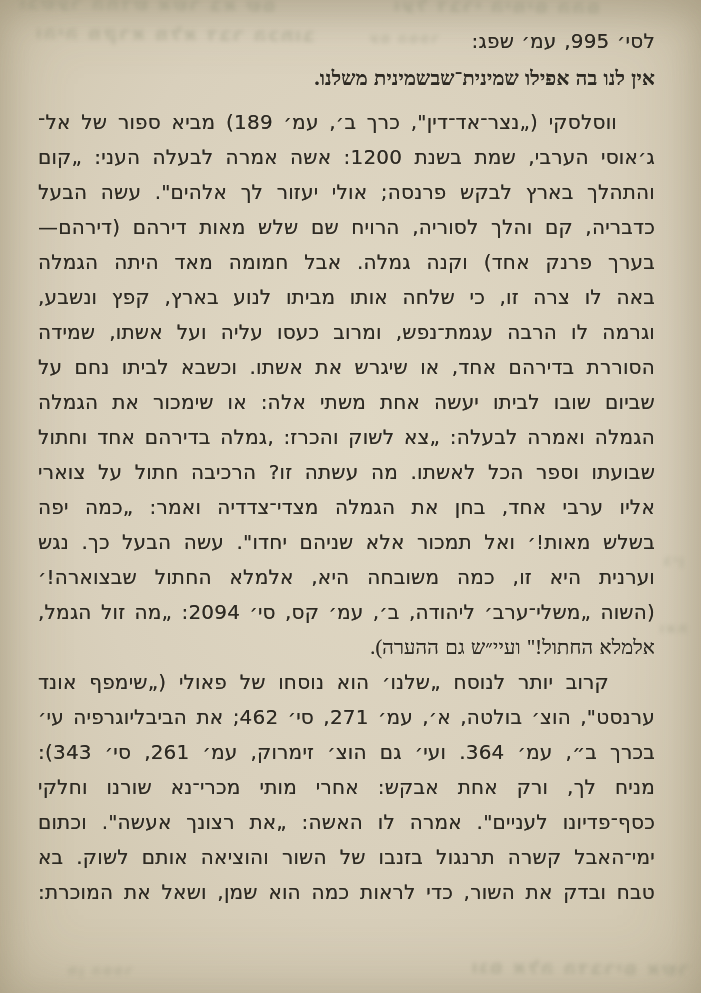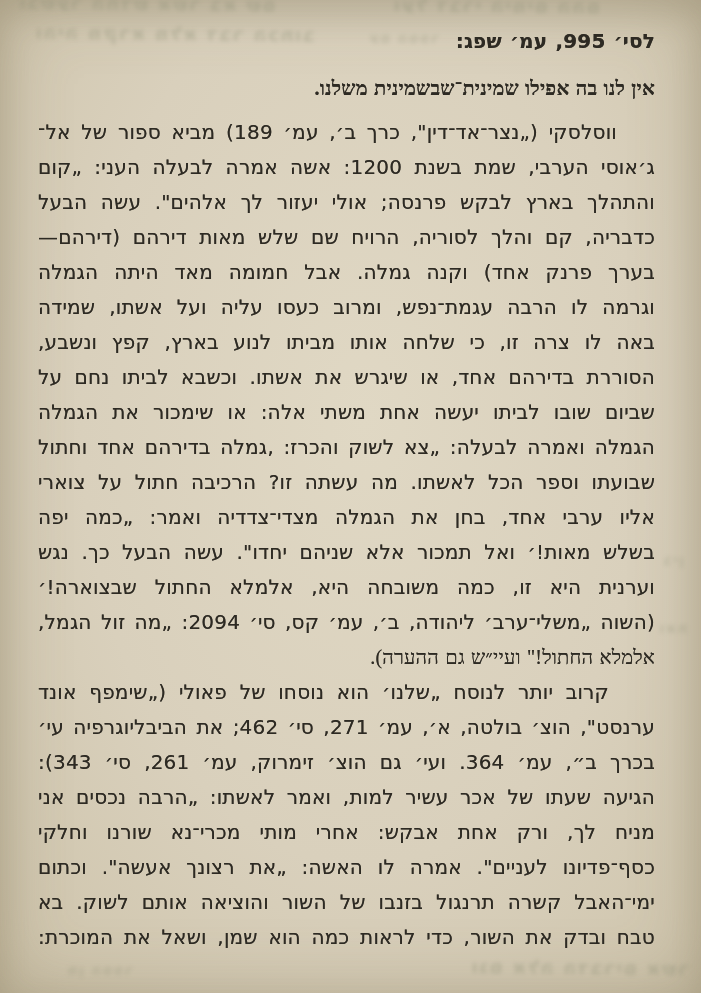--- a/index.html
+++ b/index.html
@@ -19,21 +19,21 @@
     direction:rtl;unicode-bidi:embed;
   }
   .line{
     height:35px;line-height:35px;font-size:20px;
     letter-spacing:0.2px;word-spacing:1px;
     text-align:justify;text-align-last:justify;
     overflow:hidden;white-space:normal;
     text-shadow:0 0 0.5px rgba(45,42,35,0.7);
   }
   .line.end{text-align-last:start;font-family:Liberation Serif, serif;}
-  .header-line{font-weight:700;text-align-last:start;margin-bottom:12px;}
+  .header-line{font-weight:400;text-align-last:start;margin-bottom:2px;}
   .para{margin:0;}
   .para-bold .line{font-weight:700;}
   .p2{margin-top:9px;}
   .p3{}
   .indent-a{text-indent:26px;}
   .indent-b{text-indent:38px;}
   .indent-c{text-indent:46px;}
   .bleed{
     position:absolute;direction:rtl;white-space:nowrap;
     transform:scaleX(-1) rotate(-0.6deg);
@@ -64,38 +64,37 @@
     <div class="para para-bold">
       <div class="line end">אין לנו בה אפילו שמינית־שבשמינית משלנו.</div>
     </div>
 
     <div class="para p2">
       <div class="line indent-b">ווסלסקי („נצר־אד־דין", כרך ב׳, עמ׳ 189) מביא ספור של אל־</div>
       <div class="line">ג׳אוסי הערבי, שמת בשנת 1200: אשה אמרה לבעלה העני: „קום</div>
       <div class="line">והתהלך בארץ לבקש פרנסה; אולי יעזור לך אלהים". עשה הבעל</div>
       <div class="line">כדבריה, קם והלך לסוריה, הרויח שם שלש מאות דירהם (דירהם—</div>
       <div class="line">בערך פרנק אחד) וקנה גמלה. אבל חמומה מאד היתה הגמלה</div>
+      <div class="line">באה לו צרה זו, כי שלחה אותו מביתו לנוע בארץ, קפץ ונשבע,</div>
       <div class="line">וגרמה לו הרבה עגמת־נפש, ומרוב כעסו עליה ועל אשתו, שמידה</div>
-      <div class="line">באה לו צרה זו, כי שלחה אותו מביתו לנוע בארץ, קפץ ונשבע,</div>
       <div class="line">הסוררת בדירהם אחד, או שיגרש את אשתו. וכשבא לביתו נחם על</div>
       <div class="line">שביום שובו לביתו יעשה אחת משתי אלה: או שימכור את הגמלה</div>
       <div class="line">הגמלה ואמרה לבעלה: „צא לשוק והכרז: ‚גמלה בדירהם אחד וחתול</div>
       <div class="line">שבועתו וספר הכל לאשתו. מה עשתה זו? הרכיבה חתול על צוארי</div>
       <div class="line">אליו ערבי אחד, בחן את הגמלה מצדי־צדדיה ואמר: „כמה יפה</div>
       <div class="line">בשלש מאות!׳ ואל תמכור אלא שניהם יחדו". עשה הבעל כך. נגש</div>
       <div class="line">וערנית היא זו, כמה משובחה היא, אלמלא החתול שבצוארה!׳</div>
       <div class="line">(השוה „משלי־ערב׳ ליהודה, ב׳, עמ׳ קס, סי׳ 2094: „מה זול הגמל,</div>
       <div class="line end">אלמלא החתול!" ועיי״ש גם ההערה).</div>
     </div>
 
     <div class="para p3">
       <div class="line indent-c">קרוב יותר לנוסח „שלנו׳ הוא נוסחו של פאולי („שימפף אונד</div>
       <div class="line">ערנסט", הוצ׳ בולטה, א׳, עמ׳ 271, סי׳ 462; את הביבליוגרפיה עי׳</div>
       <div class="line">בכרך ב״, עמ׳ 364. ועי׳ גם הוצ׳ זימרוק, עמ׳ 261, סי׳ 343):</div>
-      <div class="line">הגיעה שעתו של אכר עשיר למות, ואמר לאשתו: „הרבה נכסים אני</div>
       <div class="line">מניח לך, ורק אחת אבקש: אחרי מותי מכרי־נא שורנו וחלקי</div>
       <div class="line">כסף־פדיונו לעניים". אמרה לו האשה: „את רצונך אעשה". וכתום</div>
       <div class="line">ימי־האבל קשרה תרנגול בזנבו של השור והוציאה אותם לשוק. בא</div>
       <div class="line">טבח ובדק את השור, כדי לראות כמה הוא שמן, ושאל את המוכרת:</div>
     </div>
 
   </div>
 </div>
 
 </body></html>

